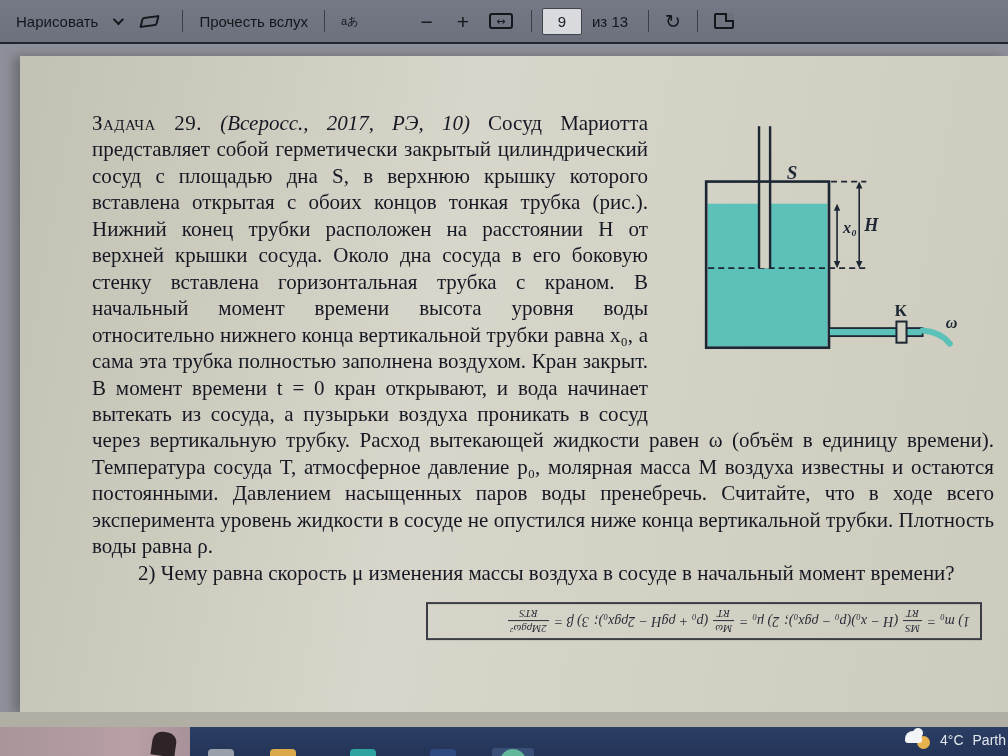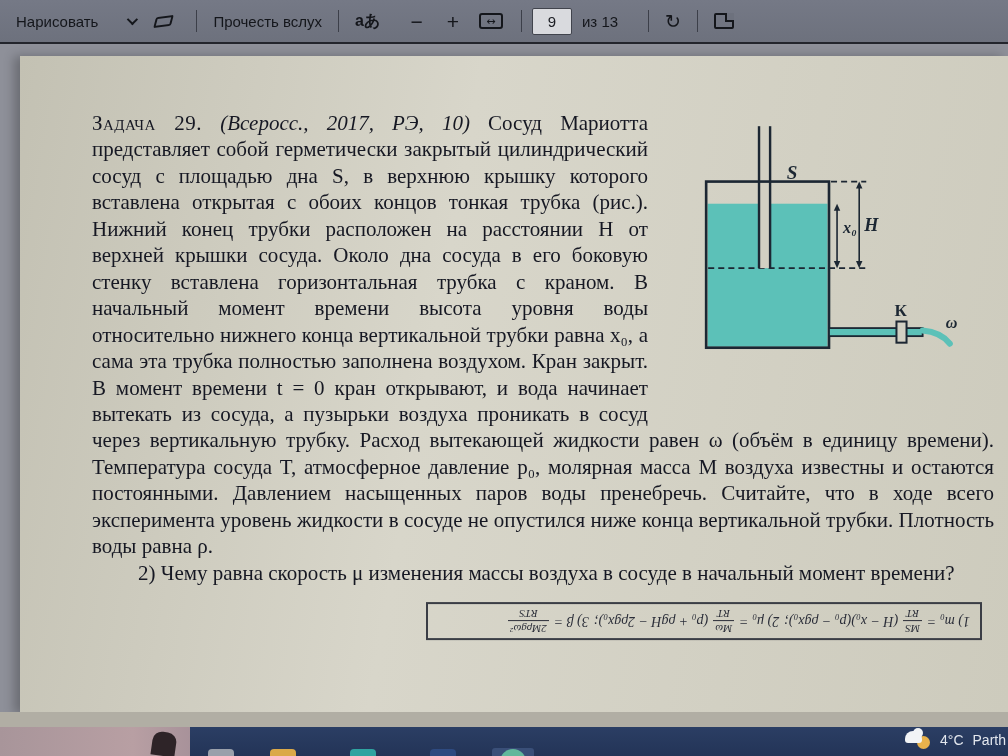--- a/index.html
+++ b/index.html
@@ -11,43 +11,43 @@
   }
 
   
   .toolbar {
     position:absolute; left:0; top:0; right:0; height:44px;
     background:linear-gradient(180deg,#757986 0%,#6d717d 100%);
     border-bottom:2px solid #23252c;
     display:flex; align-items:center; padding:0 10px;
     color:#14161b; font-size:15px;
   }
-  .tb-btn { display:flex; align-items:center; gap:21px; padding:4px 6px; cursor:default; }
+  .tb-btn { display:flex; align-items:center; gap:7px; padding:4px 6px; cursor:default; }
   .tb-label { white-space:nowrap; }
   .chevron {
     width:8px; height:8px; border-right:2px solid #14161b; border-bottom:2px solid #14161b;
     transform:rotate(45deg) translateY(-2px); margin-left:8px;
   }
   .divider { width:1px; height:22px; background:#3c3f49; margin:0 10px; }
   .eraser {
     width:17px; height:11px; border:2px solid #14161b; border-radius:2px;
     transform:skewX(-22deg) rotate(-8deg); margin:0 8px;
   }
-  .translate-glyph { font-size:16px; letter-spacing:0; font-weight:700; }
+  .translate-glyph { font-size:11px; letter-spacing:0; font-weight:400; }
   .tb-right { margin-left:auto; margin-right:258px; display:flex; align-items:center; }
   .zoom-glyph { font-size:21px; padding:0 12px; line-height:1; }
   .fit-icon { display:inline-flex; align-items:center; justify-content:center;
     width:24px; height:16px; border:2px solid #14161b; border-radius:3px;
     font-size:11px; line-height:1; margin:0 8px; font-family:"DejaVu Sans",sans-serif;}
   .page-box {
     width:40px; height:27px; background:#d9dade; border:1.5px solid #41444d;
     text-align:center; font-size:15px; color:#1a1c22; border-radius:2px;
     font-family:"Liberation Sans",sans-serif;
   }
-  .of-pages { margin:0 20px 0 10px; white-space:nowrap; }
+  .of-pages { margin:0 10px 0 10px; white-space:nowrap; }
   .rotate-icon { font-family:"DejaVu Sans",sans-serif; font-size:19px; padding:0 6px; }
   .pageview-icon { position:relative; width:20px; height:16px; border:2px solid #14161b;
     border-radius:2px; margin:0 6px; }
   .pageview-icon::after { content:""; position:absolute; right:-2px; top:-2px;
     width:7px; height:7px; background:#6d717d; border-left:2px solid #14161b; border-bottom:2px solid #14161b; }
 
   
   .page {
     position:absolute; left:20px; top:56px; width:988px; height:658px;
     background:linear-gradient(100deg,#c3c1b3 0%,#d8d6ca 42%,#cdcbbd 100%);

